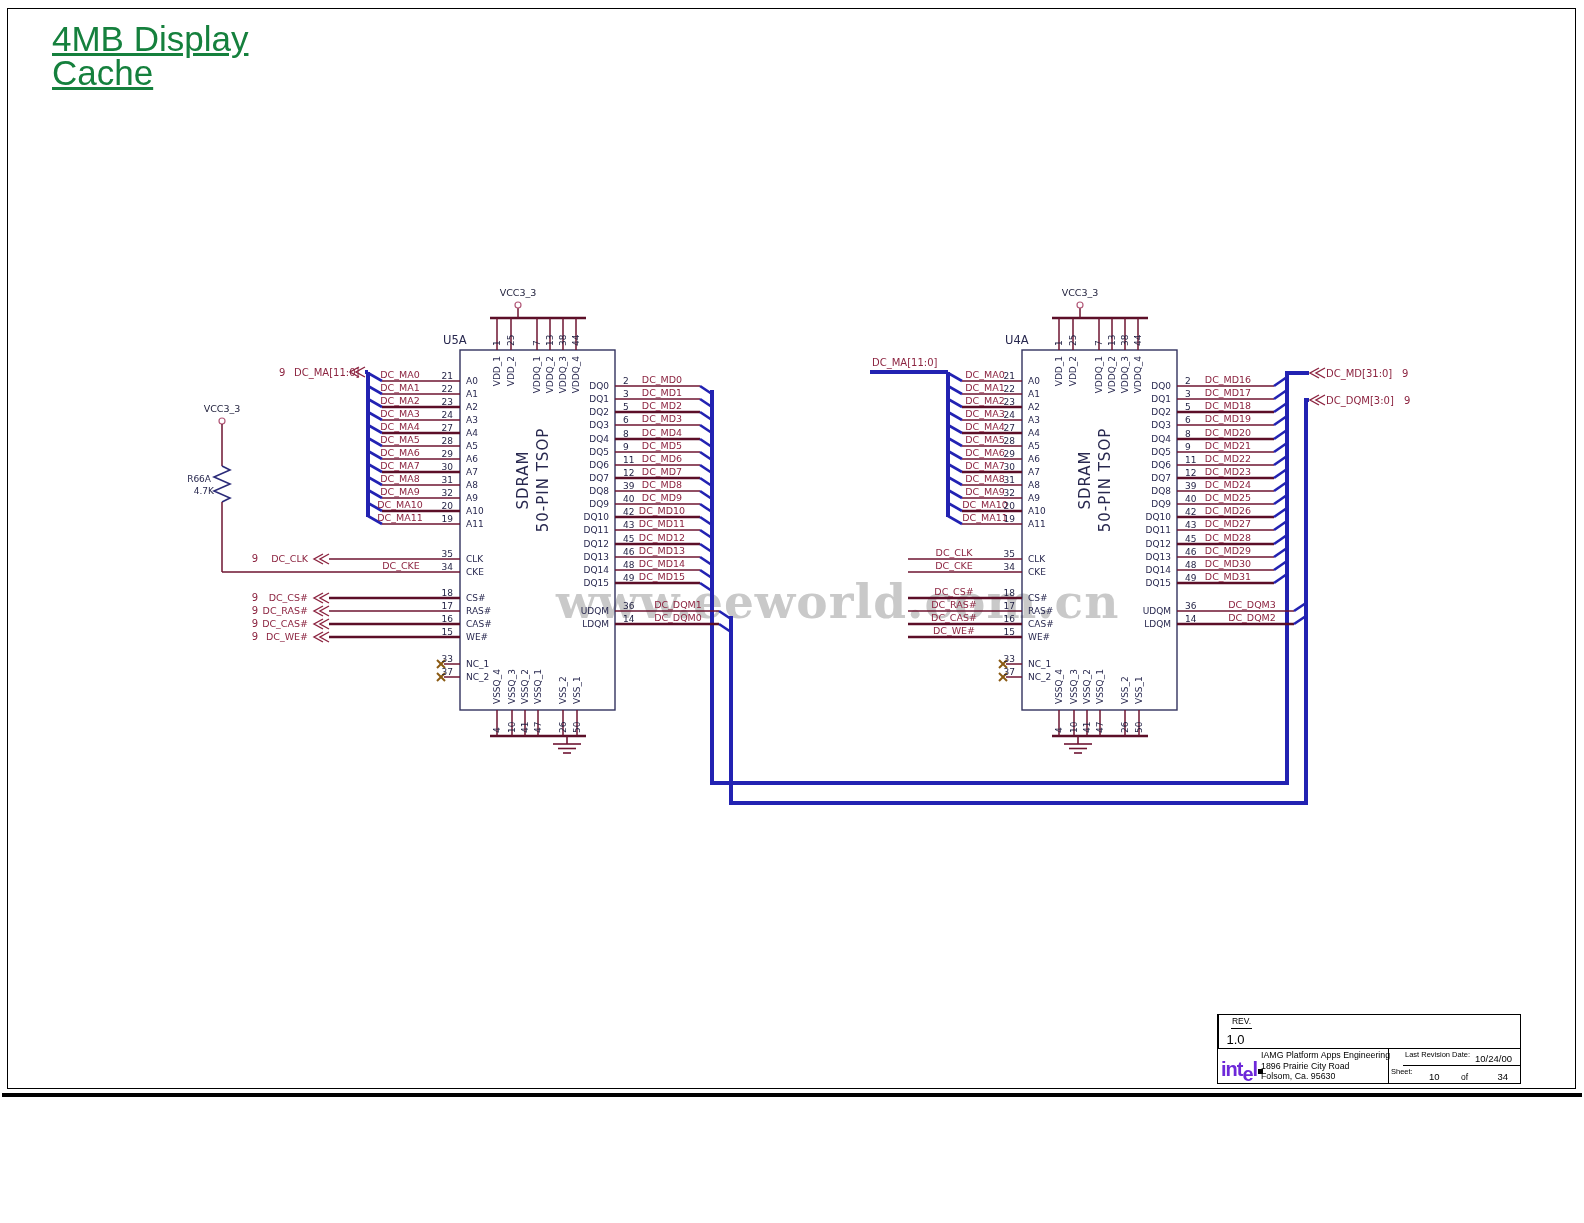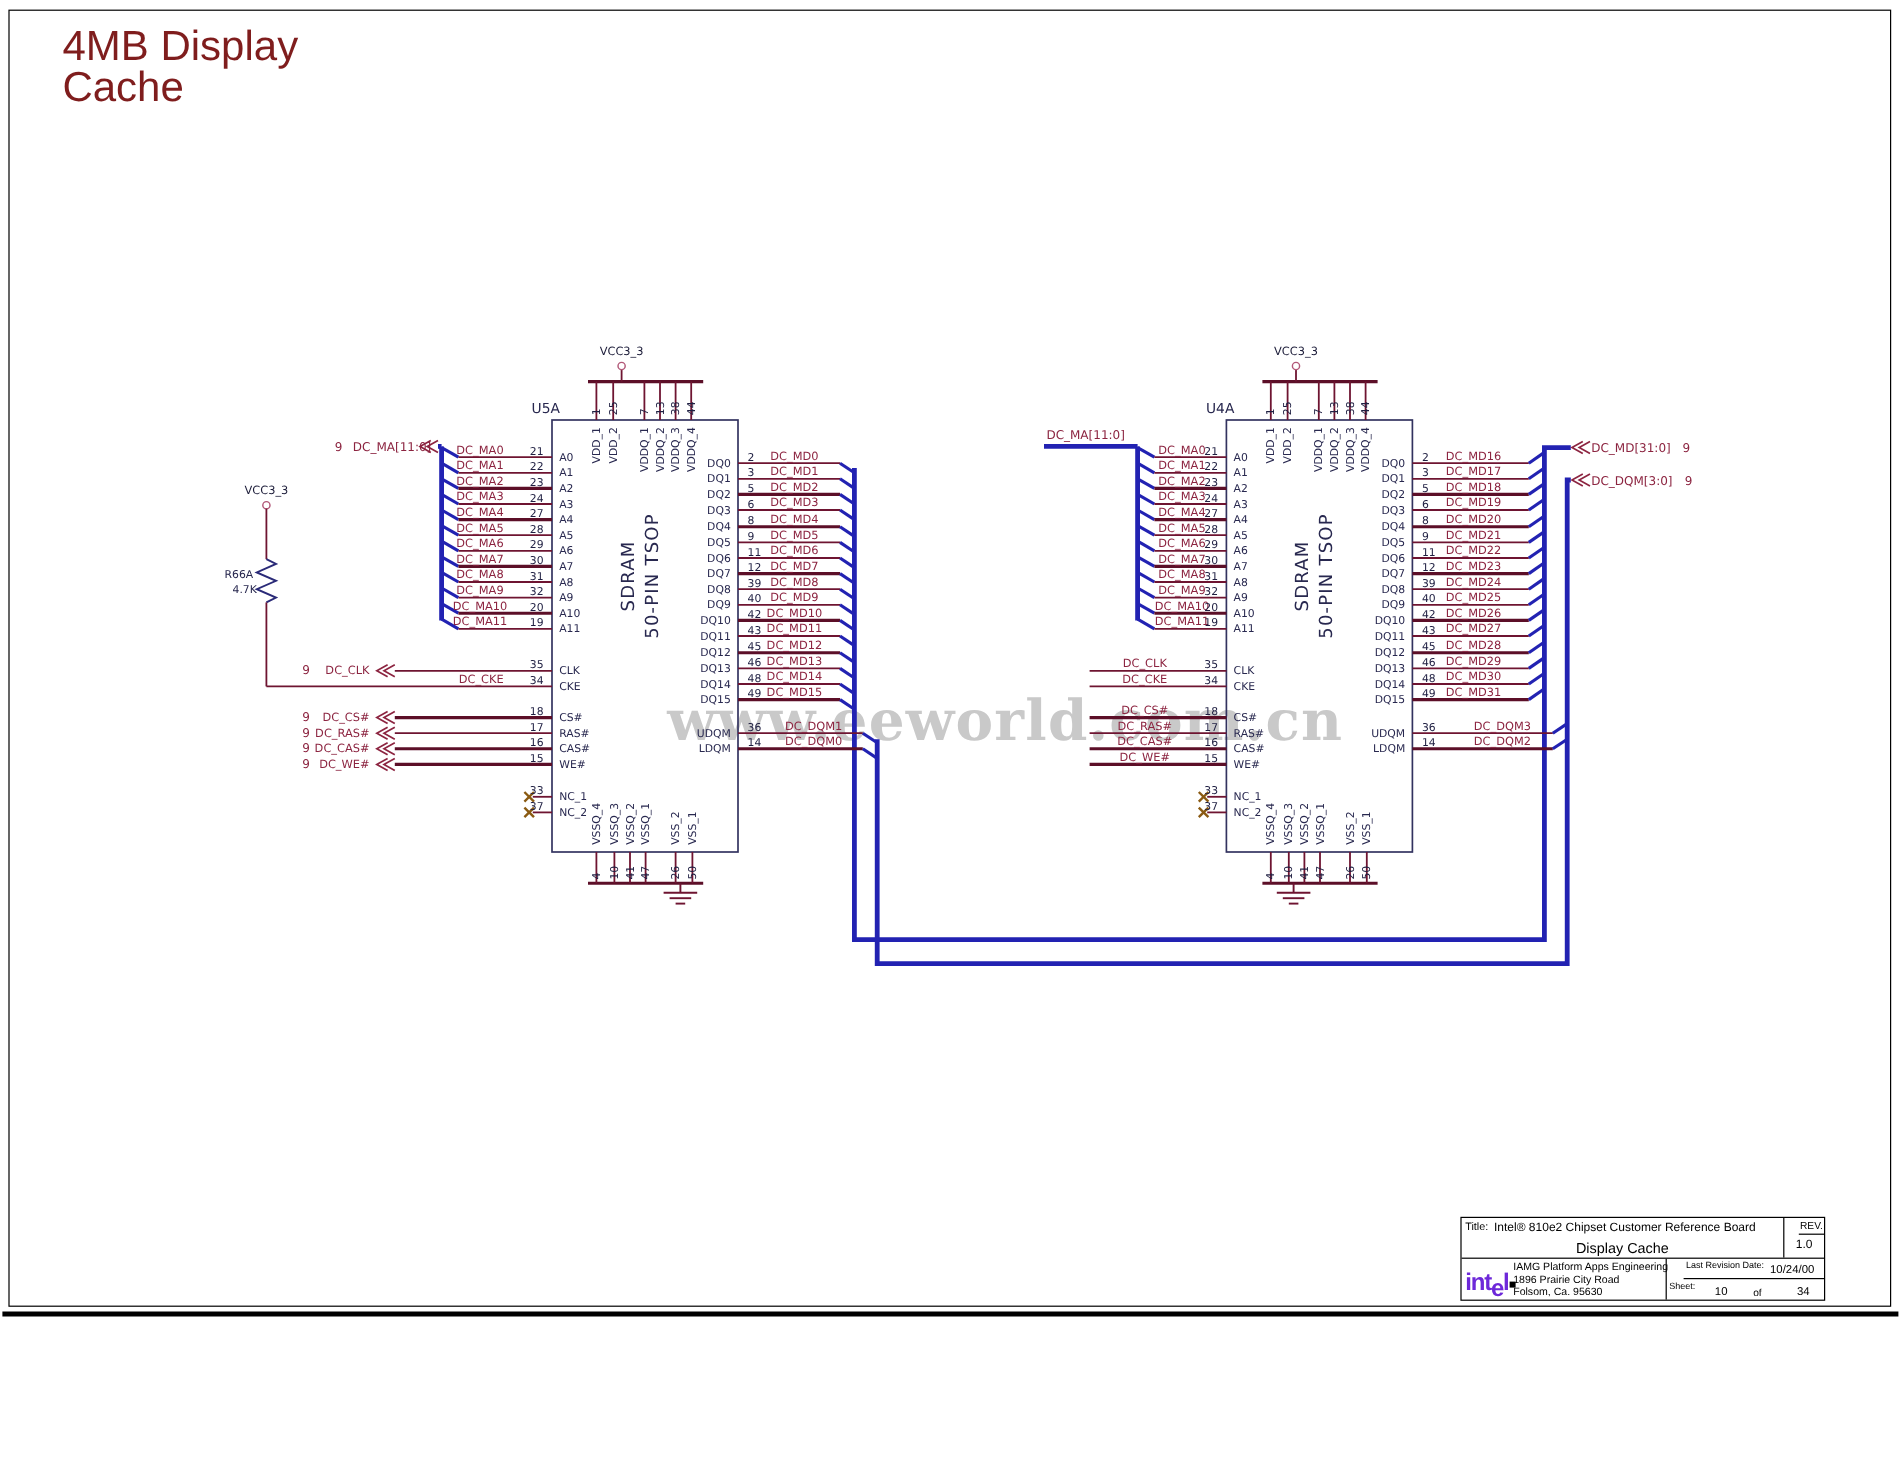--- a/index.html
+++ b/index.html
@@ -1,20 +1,20 @@
 <!DOCTYPE html>
 <html><head>
 <meta charset="utf-8">
 <style>
   html,body{margin:0;padding:0;background:#fff;}
   body{width:1584px;height:1223px;position:relative;overflow:hidden;font-family:"Liberation Sans",sans-serif;}
   #watermark{position:absolute;left:556px;top:574px;font-family:"DejaVu Serif",serif;font-weight:bold;
     font-size:47px;color:#c9c9c9;letter-spacing:1px;z-index:1;white-space:nowrap;}
   #schem{position:absolute;left:0;top:0;z-index:2;}
-  #sheet-title{position:absolute;left:52px;top:22px;z-index:3;font-size:35px;line-height:34px;color:#7f1d1d;}
+  #sheet-title{position:absolute;left:52px;top:22px;z-index:3;font-size:35px;line-height:34px;color:#15803d;text-decoration:underline;}
   svg text{font-family:"DejaVu Sans",sans-serif;}
   .net{fill:#8c2440;font-size:9.5px;}
   .netb{fill:#8c2440;font-size:10px;}
   .pn{fill:#28284f;font-size:9px;}
   .num{fill:#1f1f42;font-size:9px;}
   .pwr{fill:#1b1b38;font-size:9.5px;}
   .big{fill:#28284f;font-size:15px;letter-spacing:1px;}
   .ref{fill:#28284f;font-size:11.5px;}
   .w1{stroke:#6e1431;stroke-width:1.5;}
   .w2{stroke:#5c0f28;stroke-width:2.6;}
@@ -31,21 +31,21 @@
   
   #title-block{position:absolute;left:1217px;top:1014px;width:302px;height:68px;border:1px solid #000;
     z-index:3;background:#fff;font-family:"Liberation Sans",sans-serif;color:#000;}
   .tb-top{height:33px;border-bottom:1px solid #000;display:flex;}
   .tb-main{flex:1;position:relative;}
   .tb-lbl{position:absolute;left:3px;top:2px;font-size:9px;}
   .tb-title{position:absolute;left:27px;top:3px;font-size:10px;white-space:nowrap;}
   .tb-sub{position:absolute;left:0;right:0;bottom:1px;text-align:center;font-size:12px;}
   .tb-rev{width:33px;border-left:1px solid #000;text-align:center;}
   .tb-rev-l{font-size:8.5px;border-bottom:1px solid #000;height:13px;line-height:13px;margin-left:12px;}
-  .tb-rev-v{font-size:10px;padding-top:3px;}
+  .tb-rev-v{font-size:13px;padding-top:3px;}
   .tb-bot{height:34px;display:flex;}
   .tb-org{width:170px;border-right:1px solid #000;position:relative;}
   .tb-logo{position:absolute;left:3px;top:9px;font-size:20px;font-weight:bold;letter-spacing:-1px;color:#6d28d9;}
   .tb-logo .loge{position:relative;top:5px;}
   .tb-logo .logor{display:inline-block;width:5px;height:5px;background:#000;margin-left:1px;margin-bottom:2px;}
   .tb-org-lines{margin-left:43px;padding-top:1px;font-size:8.8px;line-height:10.6px;white-space:nowrap;}
   .tb-meta{flex:1;display:flex;flex-direction:column;}
   .tb-date{height:16px;border-bottom:1px solid #000;position:relative;margin-left:14px;}
   .tb-sheet{height:17px;position:relative;}
   .tb-lbl2{position:absolute;left:2px;top:1px;font-size:7.5px;}
@@ -567,25 +567,20 @@
     <text x="1404" y="404" class="netb" text-anchor="start">9</text>
   </svg>
 
 <div id="sheet-title">
   <div>4MB Display</div>
   <div>Cache</div>
 </div>
 
 <div id="title-block">
   <div class="tb-top">
-    <div class="tb-main">
-      <span class="tb-lbl">Title:</span>
-      <span class="tb-title">Intel® 810e2 Chipset Customer Reference Board</span>
-      <div class="tb-sub">Display Cache</div>
-    </div>
     <div class="tb-rev">
       <div class="tb-rev-l">REV.</div>
       <div class="tb-rev-v">1.0</div>
     </div>
   </div>
   <div class="tb-bot">
     <div class="tb-org">
       <div class="tb-logo"><span>int</span><span class="loge">e</span><span>l</span><span class="logor"></span></div>
       <div class="tb-org-lines">
         <div>IAMG Platform Apps Engineering</div>

